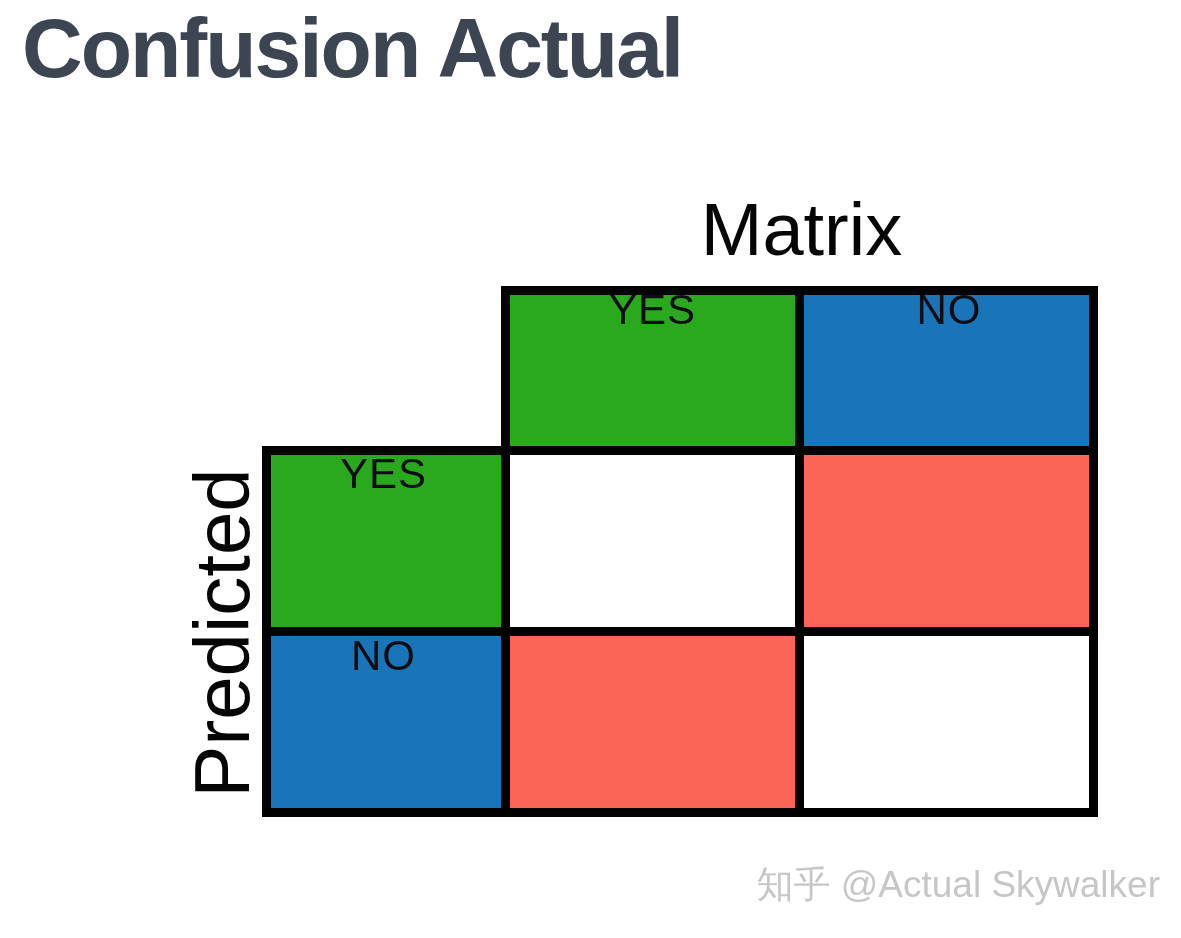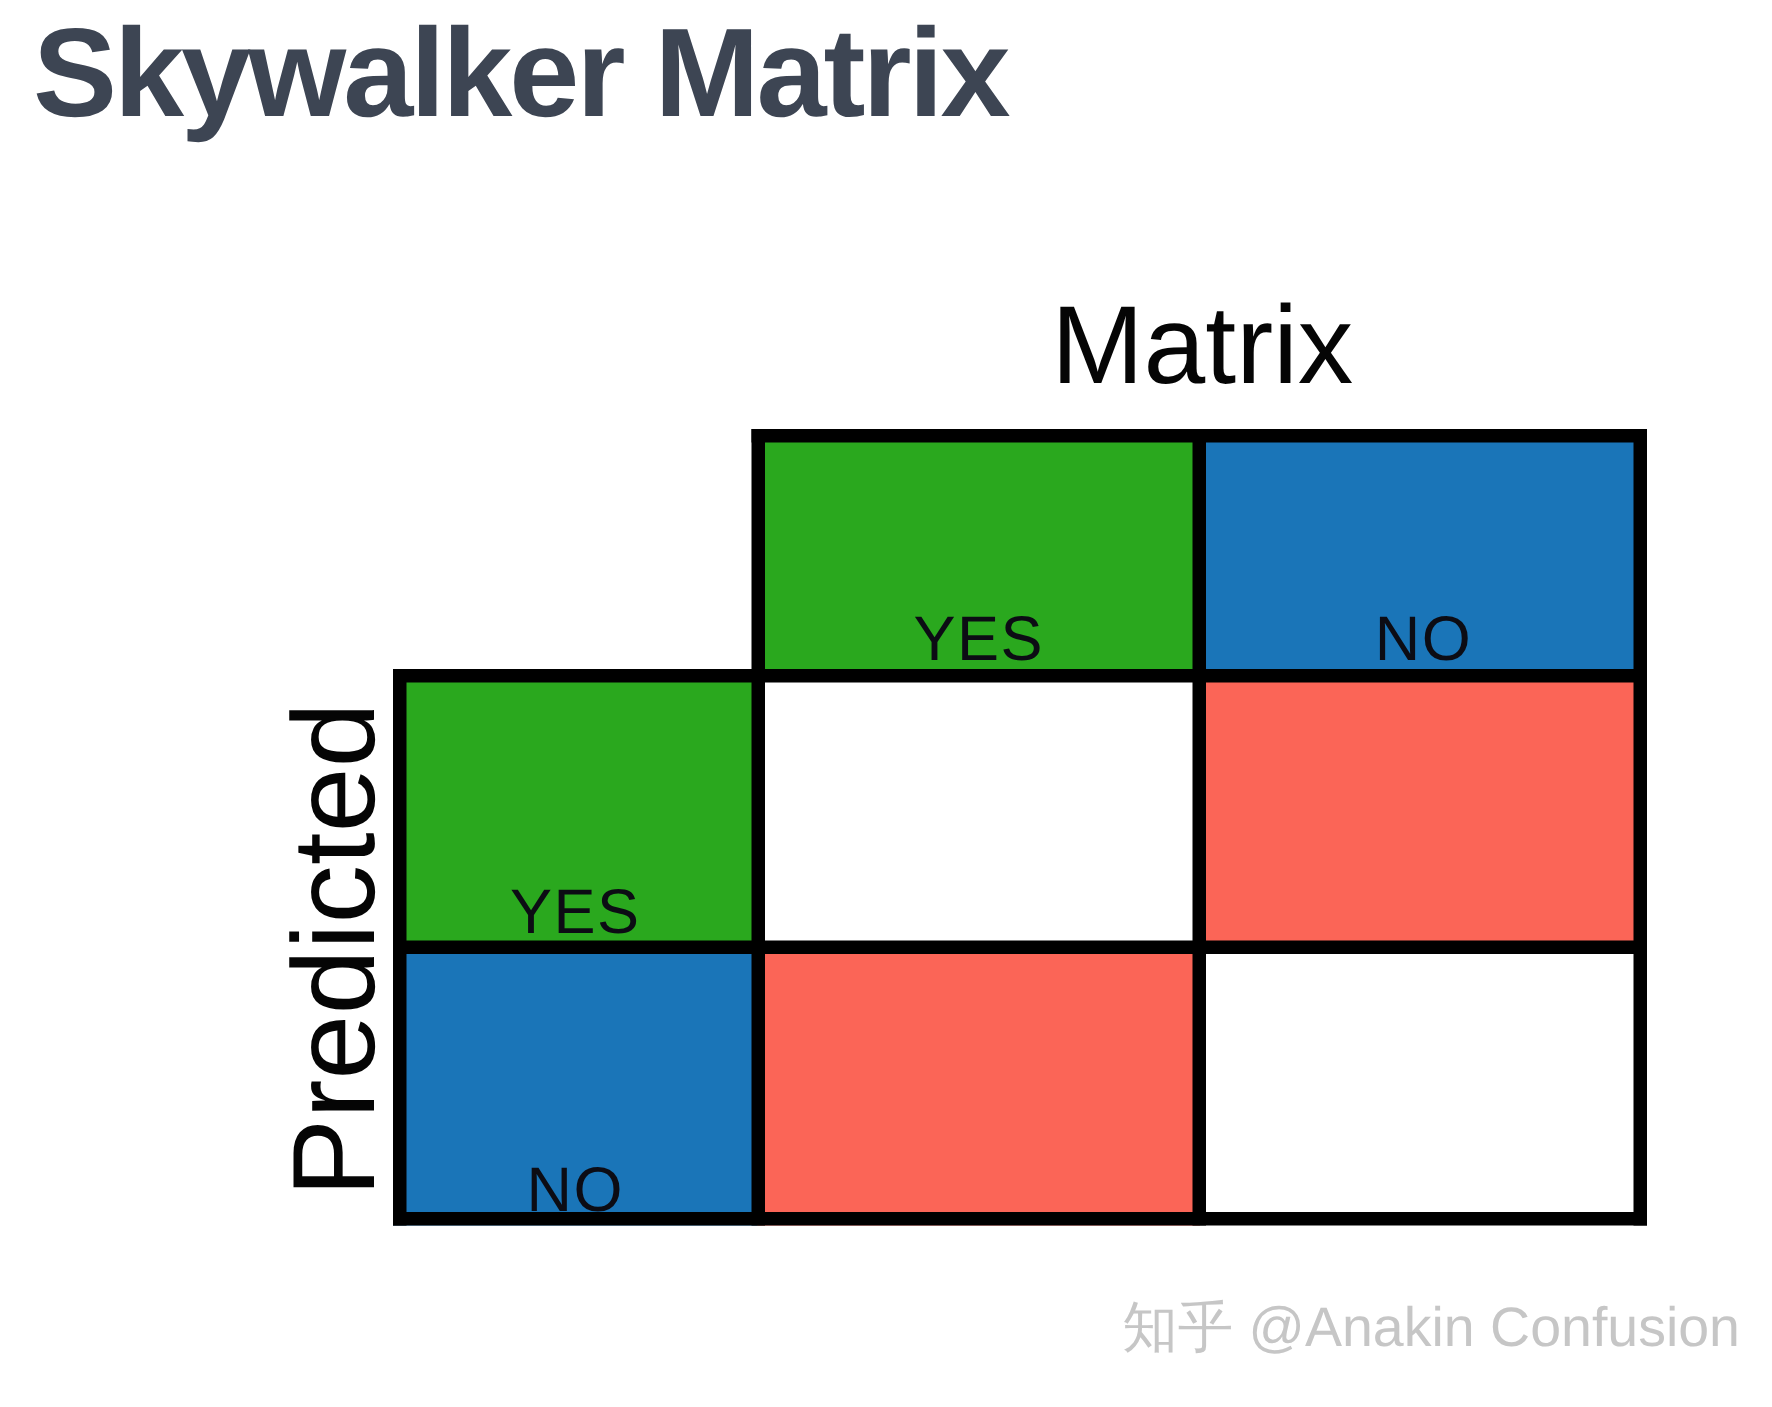--- a/index.html
+++ b/index.html
@@ -37,21 +37,21 @@
     line-height: 1;
   }
   .matrix {
     position: absolute;
     left: 262px; top: 286px;
     width: 836px; height: 531px;
   }
   .cell {
     position: absolute;
     display: flex;
-    align-items: flex-end;
+    align-items: flex-start;
     justify-content: center;
   }
   .cell .cell-label {
     font-size: 42px;
     letter-spacing: 1px;
     color: #0c0c14;
   }
   .hdr-yes { background: var(--yes, #2aa81e); }
   .hdr-no  { background: var(--no, #1a75b8); }
 
@@ -78,21 +78,21 @@
     position: absolute;
     right: 21px; top: 860px;
     font-size: 37px;
     color: var(--watermark, #c6c6c6);
     white-space: nowrap;
   }
 </style>
 </head>
 <body>
 
-<div class="page-title">Skywalker Matrix</div>
+<div class="page-title">Confusion Actual</div>
 
 <div class="axis-top">Matrix</div>
 
 <div class="axis-left">Predicted</div>
 
 <div class="matrix">
 
   <div class="cell th-yes hdr-yes">
     <span class="cell-label">YES</span>
   </div>
@@ -115,13 +115,13 @@
   <div class="line l-h1"></div>
   <div class="line l-h2"></div>
   <div class="line l-hb"></div>
   <div class="line l-vl"></div>
   <div class="line l-v1"></div>
   <div class="line l-v2"></div>
   <div class="line l-vr"></div>
 
 </div>
 
-<div class="watermark">知乎 @Anakin Confusion</div>
+<div class="watermark">知乎 @Actual Skywalker</div>
 
 </body></html>

